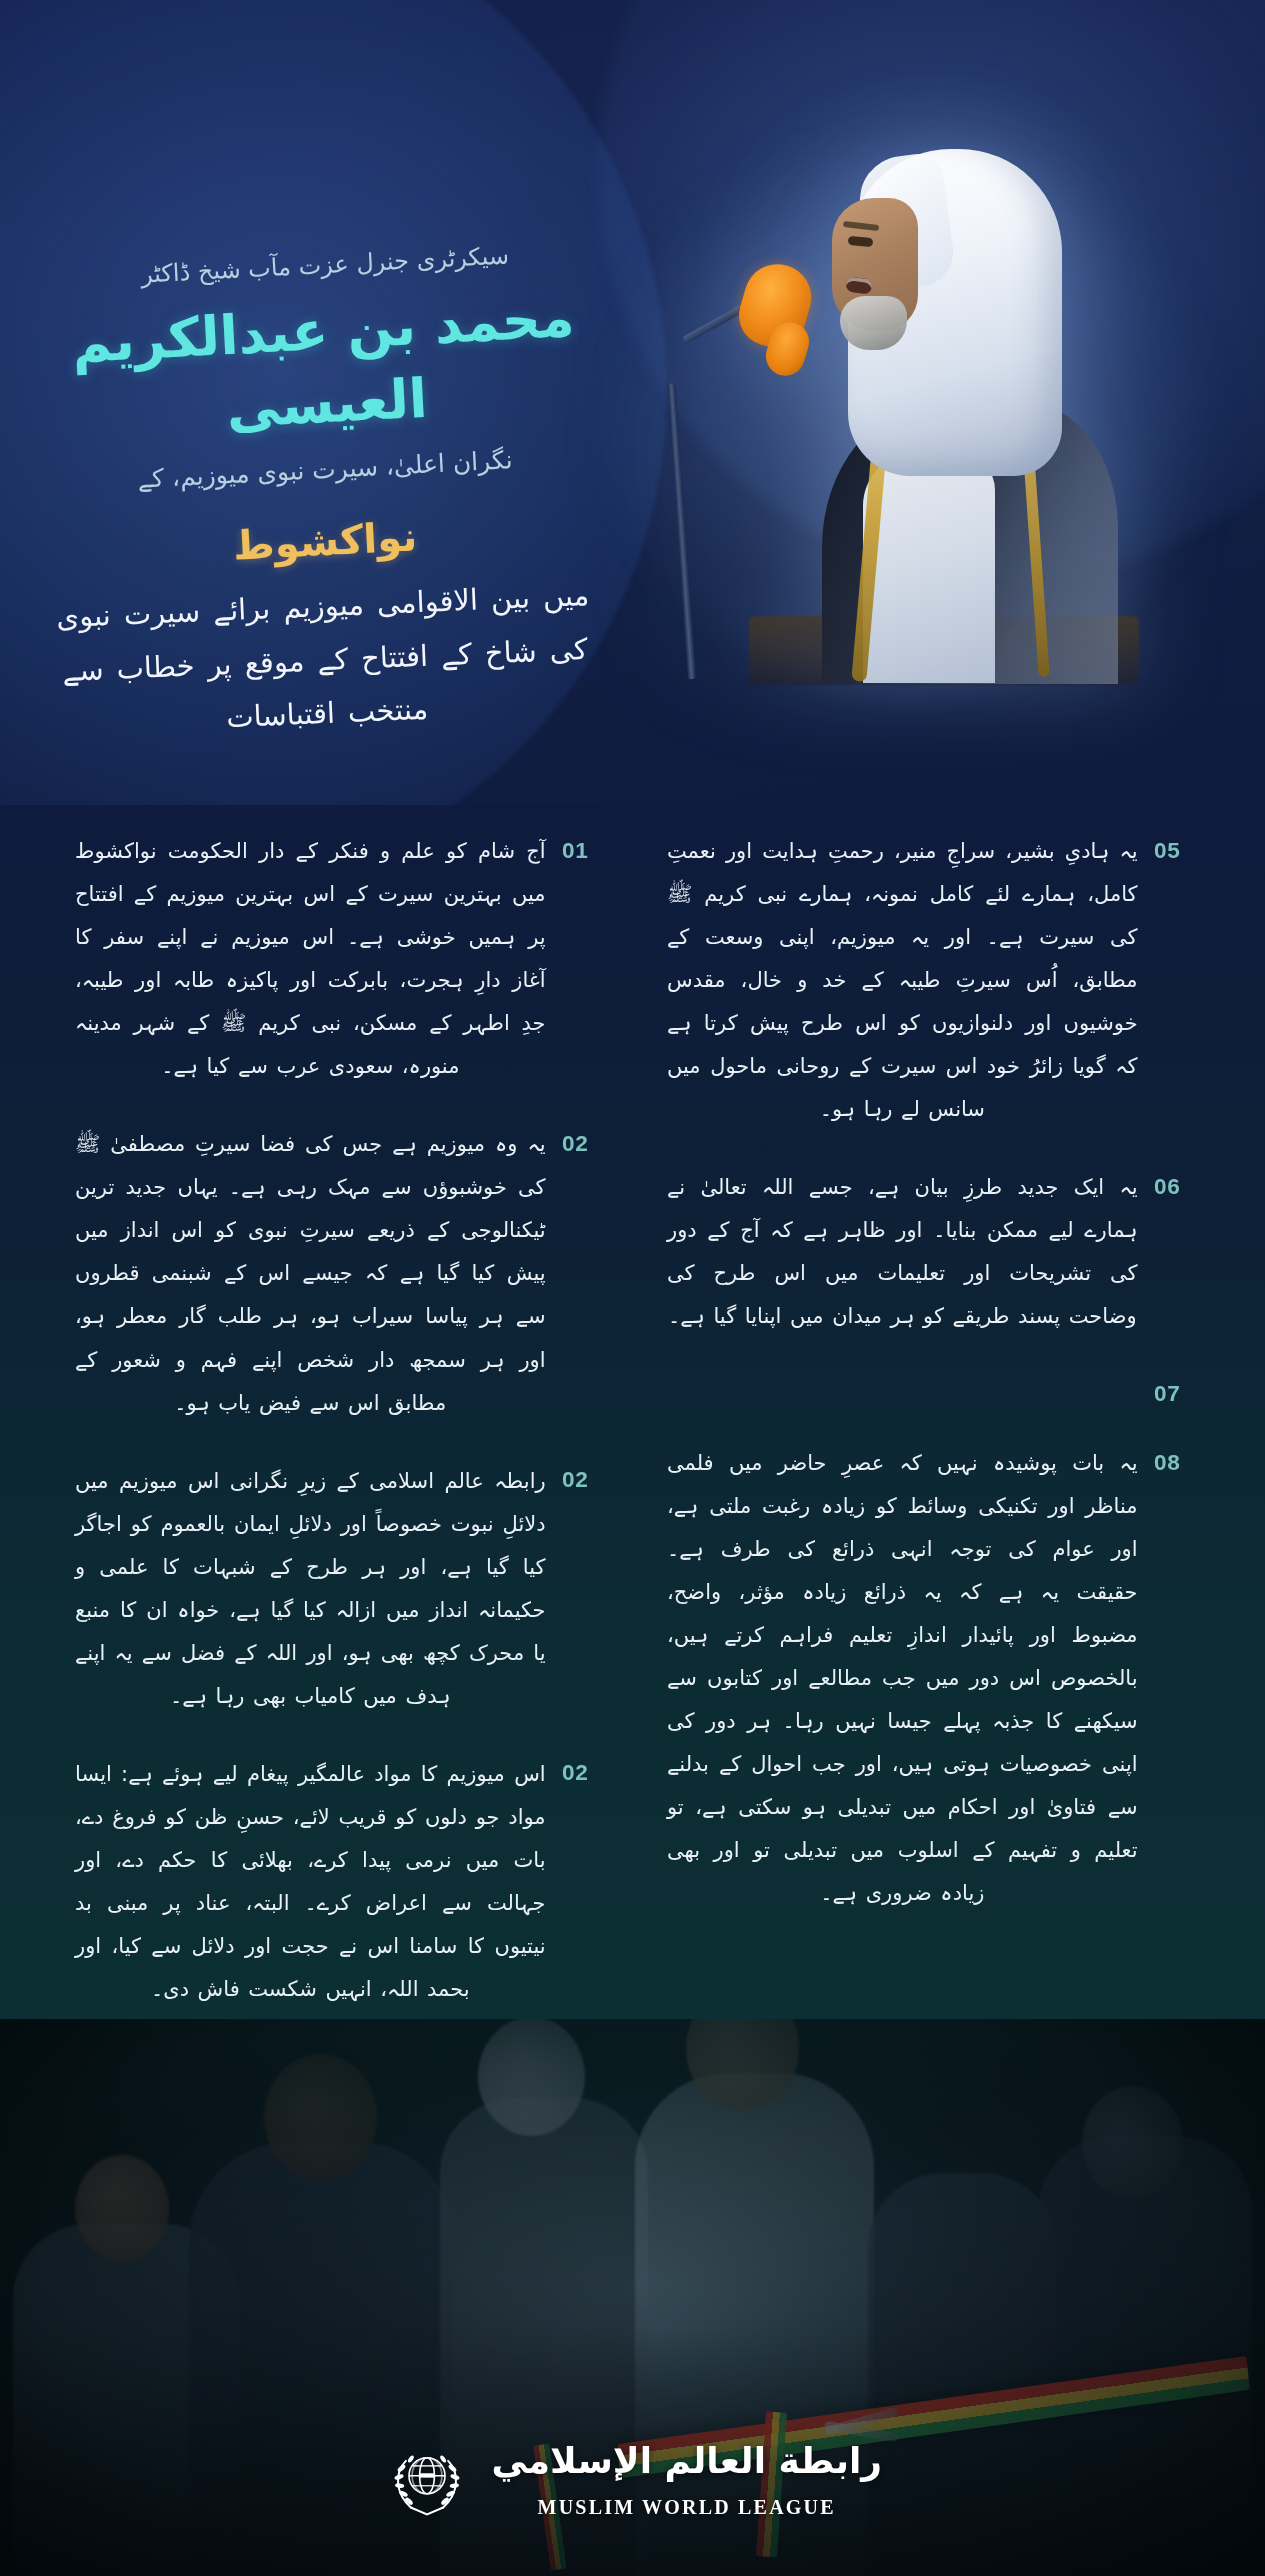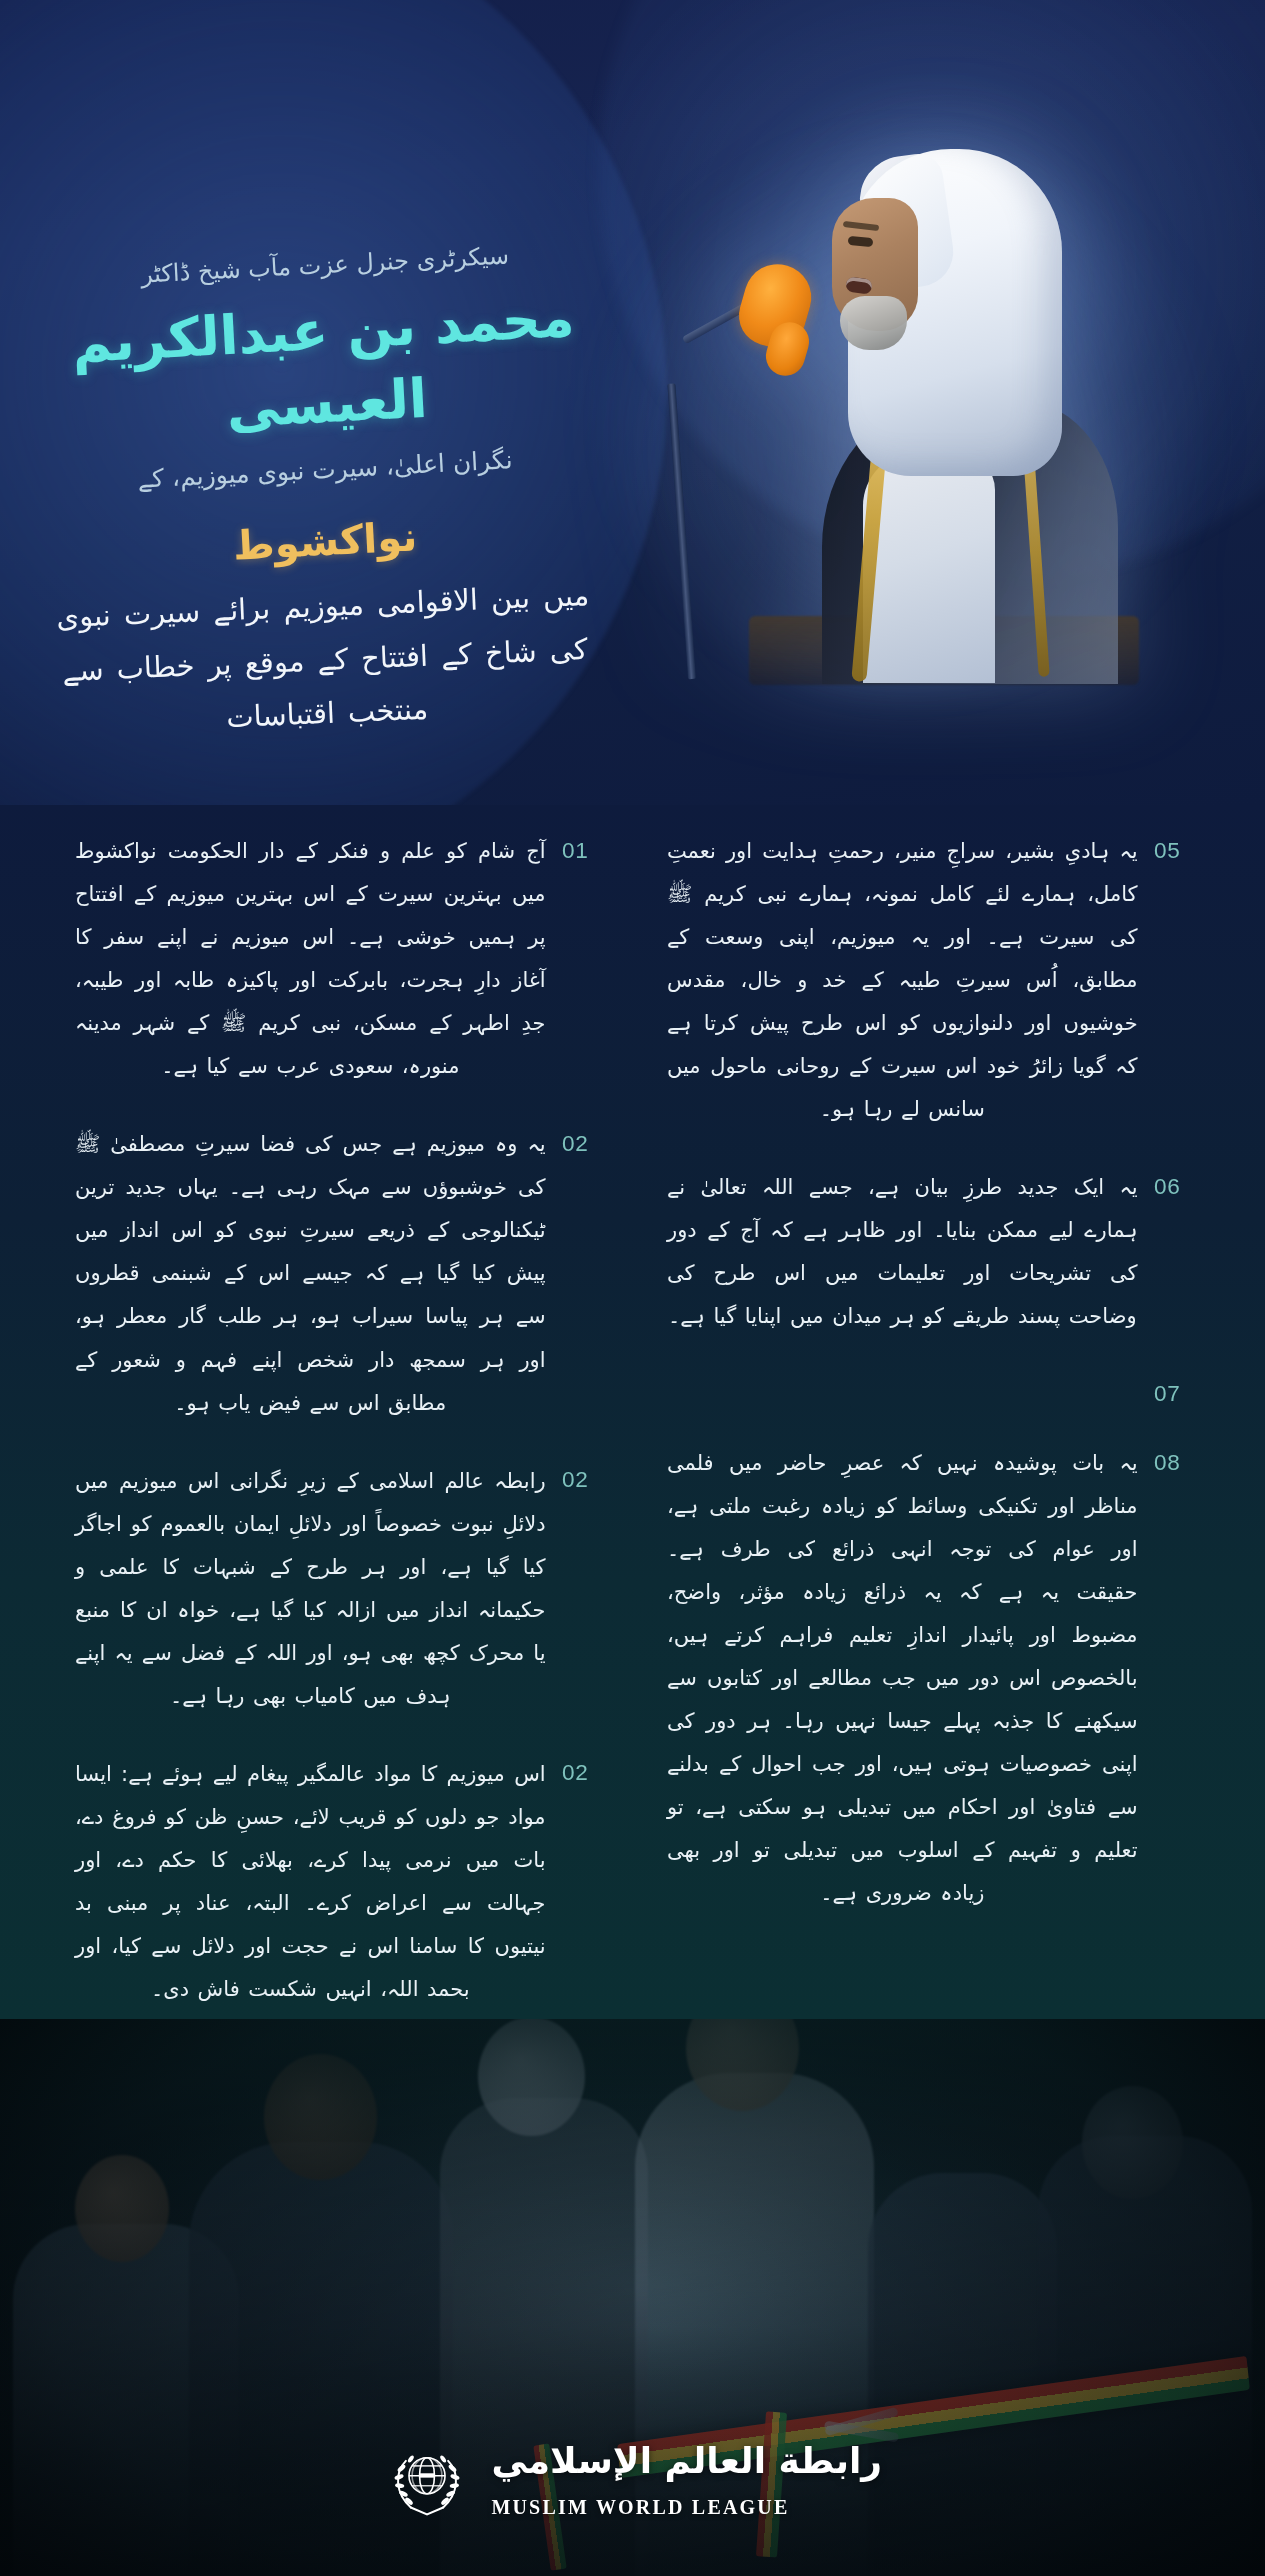--- a/index.html
+++ b/index.html
@@ -259,21 +259,21 @@
   .quote {
     display: flex;
     flex-direction: row;
     gap: 16.4px;
     align-items: flex-start;
   }
   .q-num {
     flex: 0 0 auto;
     font-family: "Liberation Sans", sans-serif;
     font-size: 22.6px;
-    font-weight: 400;
+    font-weight: 700;
     color: #7fc2bd;
     letter-spacing: 0.6px;
     padding-top: 7.5px;
     min-width: 36px;
     text-align: left;
     direction: ltr;
   }
   .q-text {
     flex: 1 1 auto;
     font-family: "DejaVu Sans", sans-serif;
@@ -392,21 +392,21 @@
     position: absolute;
     left: 50%;
     transform: translateX(-50%);
     bottom: 53px;
     display: flex;
     flex-direction: row;
     align-items: center;
     gap: 21.4px;
     direction: rtl;
   }
-  .logo-words { direction: rtl; }
+  .logo-words { text-align: center; direction: rtl; }
   .logo-ar {
     font-family: "DejaVu Sans", sans-serif;
     font-size: 36px;
     font-weight: 700;
     color: #ffffff;
     letter-spacing: 0px;
     text-shadow: 0 1.3px 6.3px rgba(0,0,0,0.55);
     line-height: 1.15;
   }
   .logo-en {

